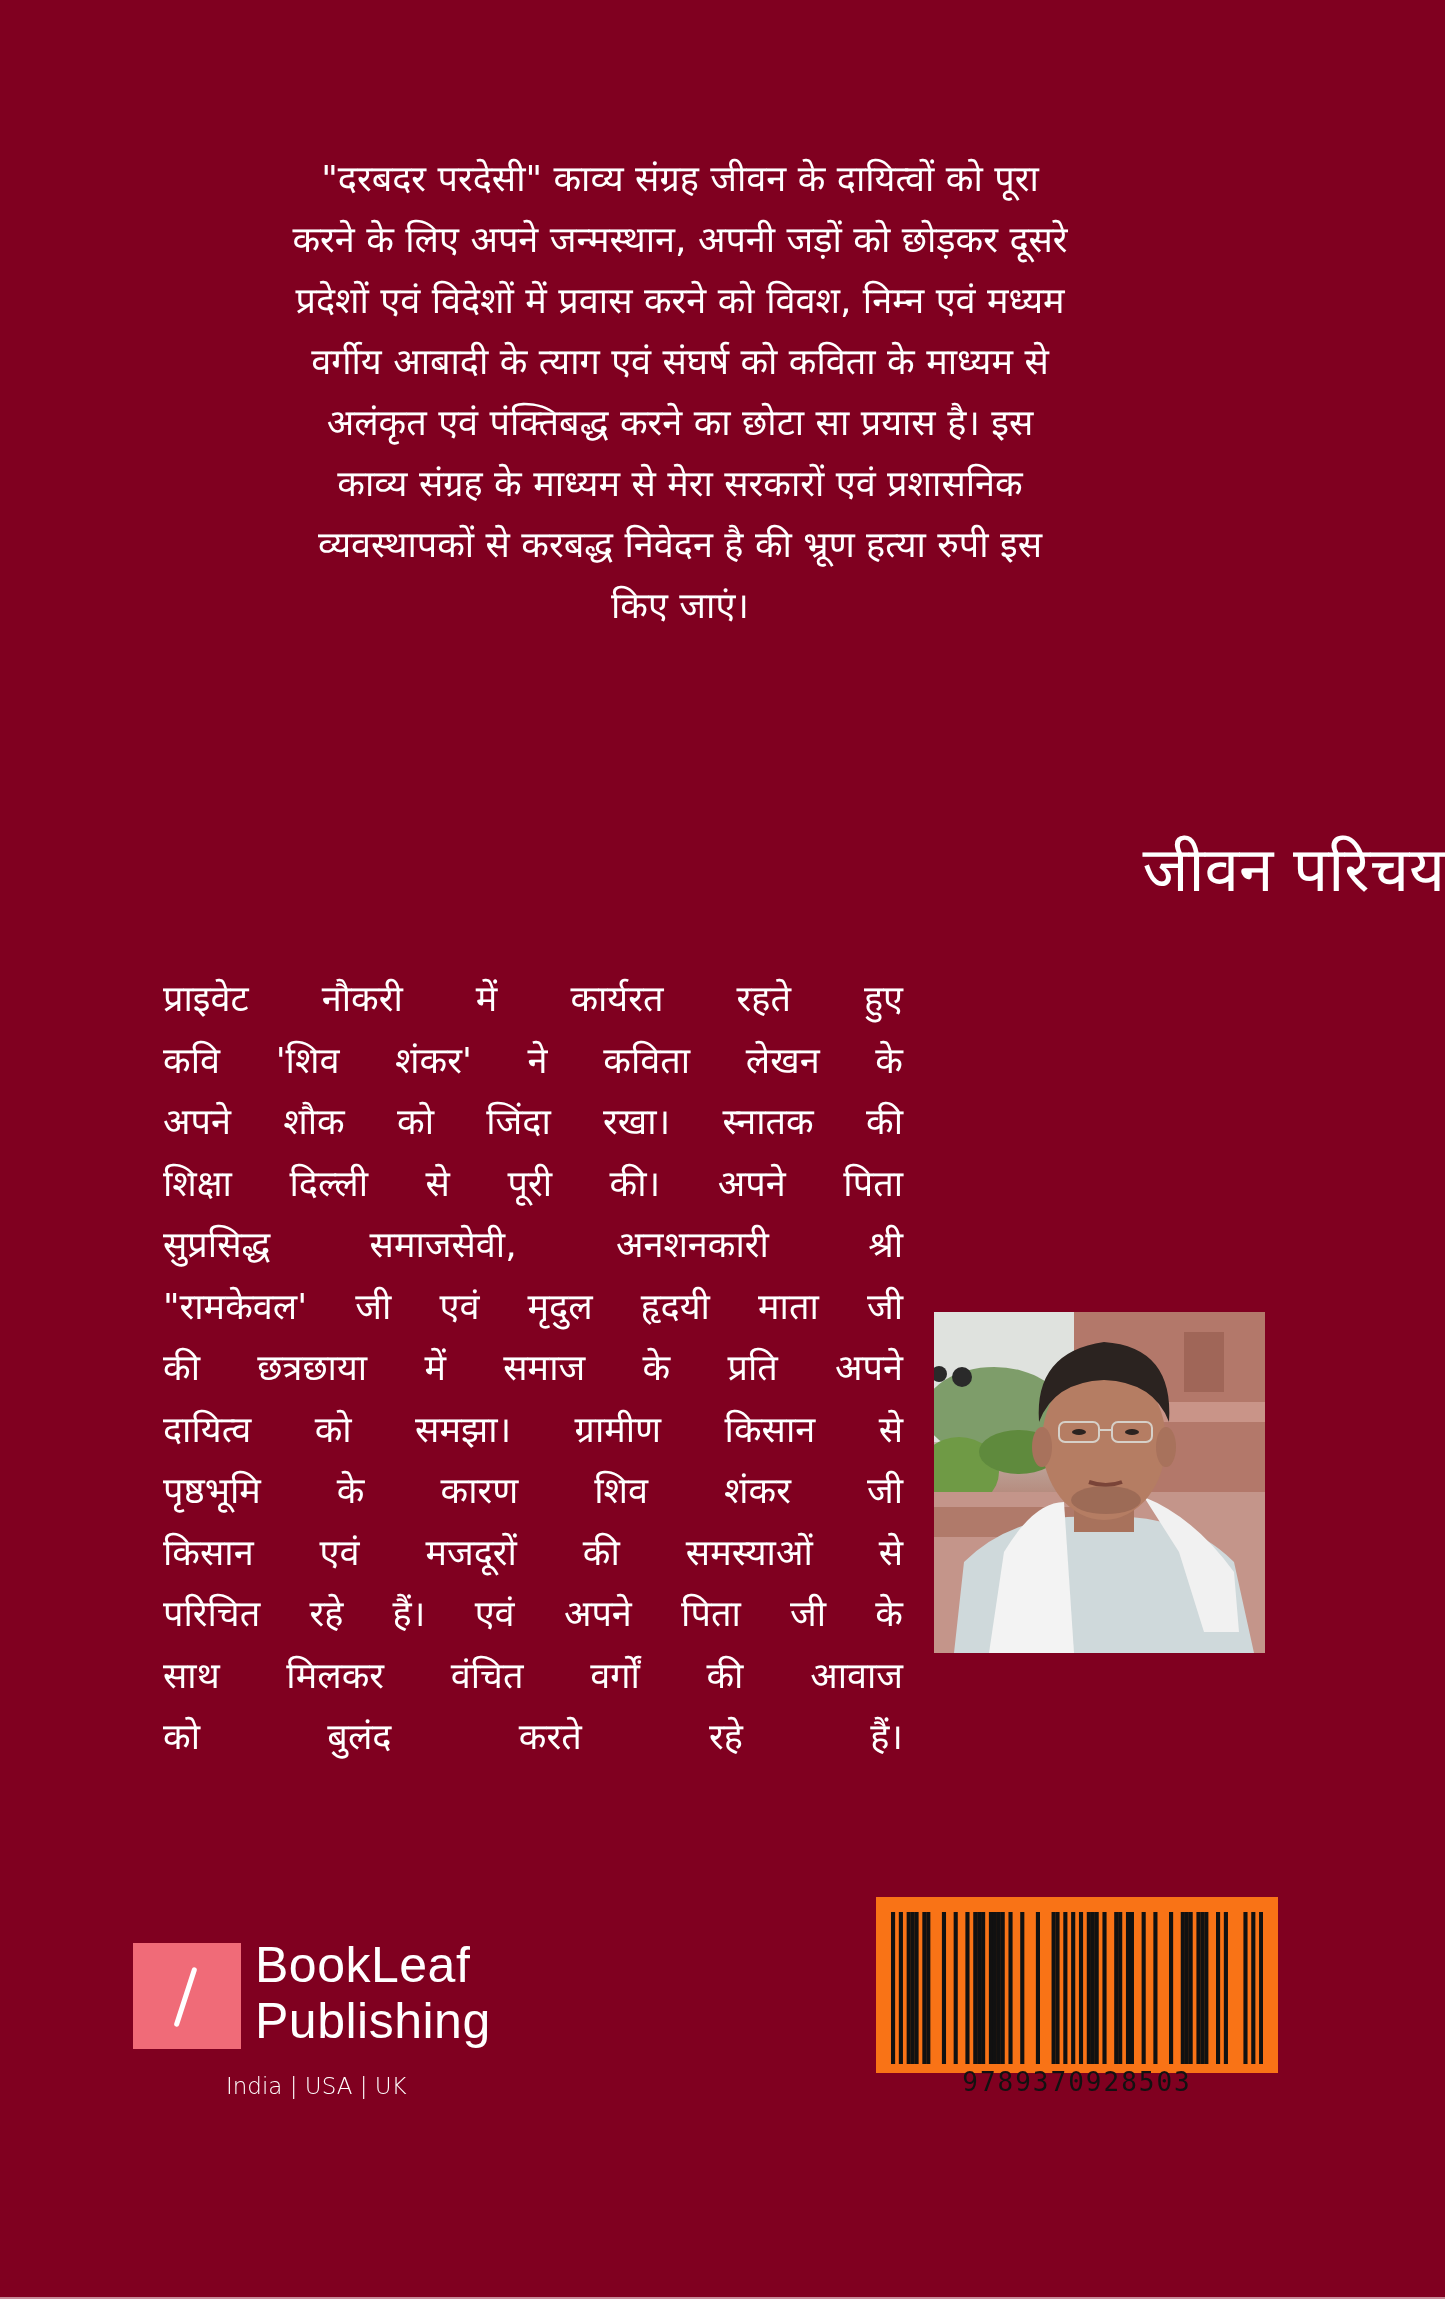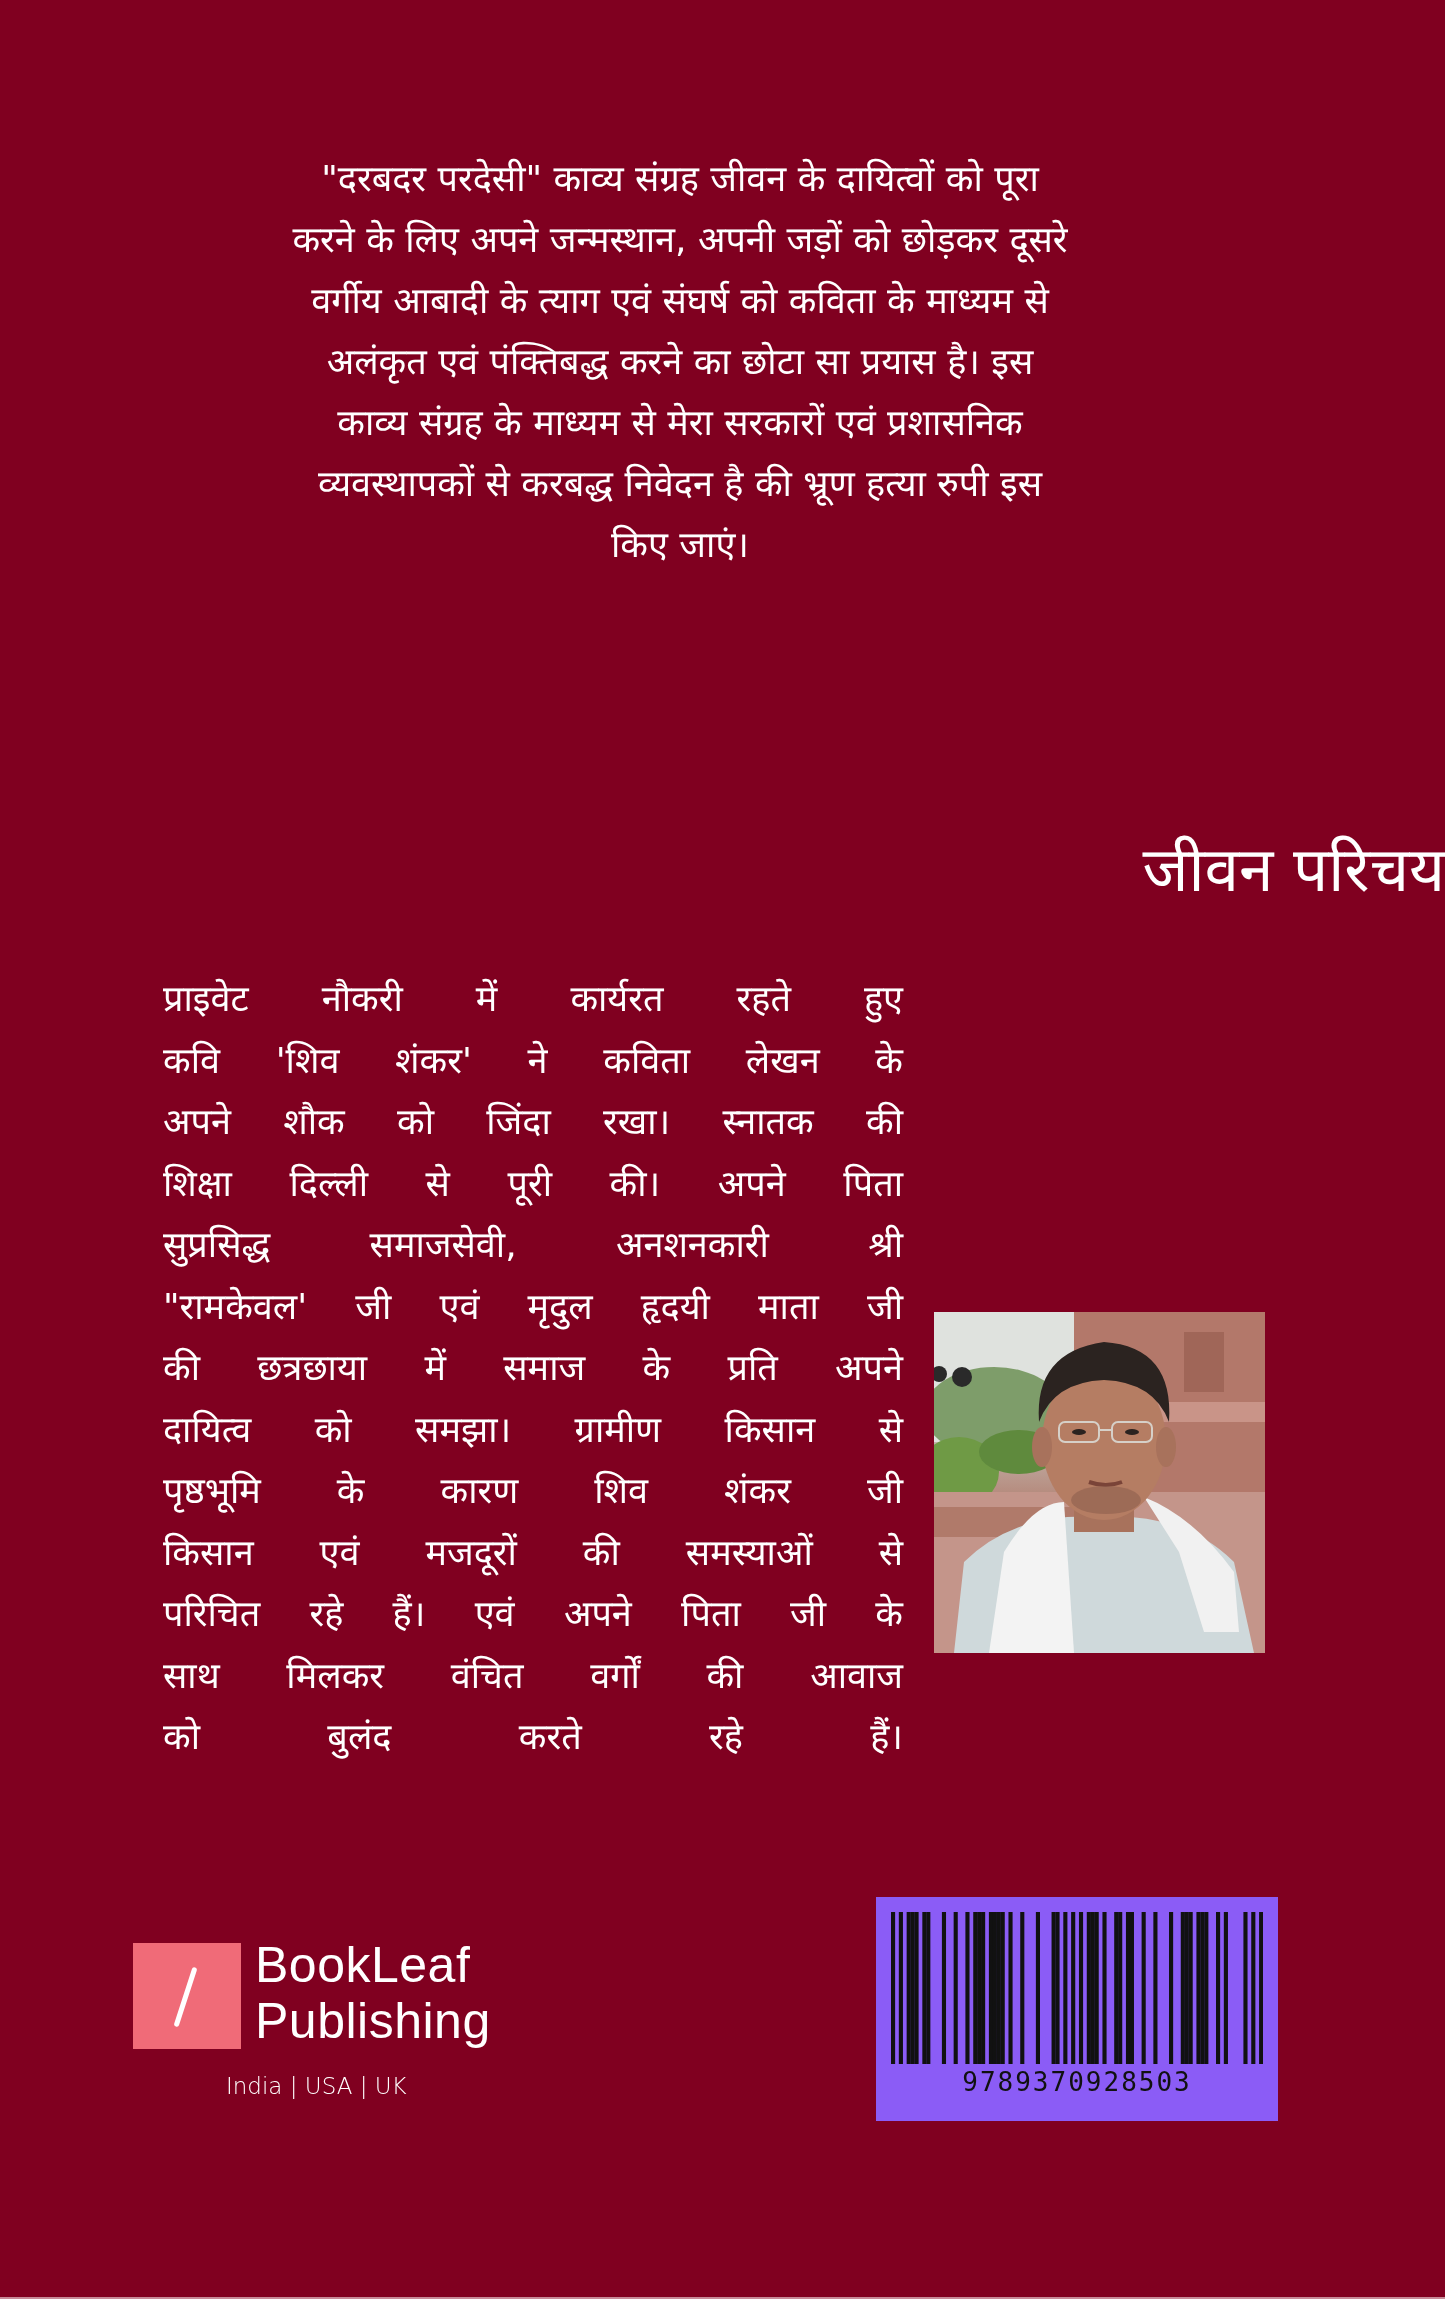--- a/index.html
+++ b/index.html
@@ -83,22 +83,22 @@
       position: absolute;
       left: 93px; top: 130px;
       font-size: 23px;
       color: #ffffff;
       white-space: nowrap;
       font-weight: 300;
     }
     .barcode {
       position: absolute;
       left: 876px; top: 1897px;
-      width: 402px; height: 224px;
-      background: #8b5cf6;
+      width: 402px; height: 176px;
+      background: #f97316;
     }
     .barcode-bars {
       position: absolute;
       left: 15px; top: 15px;
       width: 372px; height: 152px;
     }
     .barcode-number {
       position: absolute;
       left: 0; top: 170px;
       width: 402px;
@@ -114,20 +114,21 @@
       width: 1445px; height: 2px;
       background: #c78a98;
     }
   </style>
 </head>
 <body>
 
 <div class="blurb">
   <span class="line">"दरबदर परदेसी" काव्य संग्रह जीवन के दायित्वों को पूरा</span>
   <span class="line">करने के लिए अपने जन्मस्थान, अपनी जड़ों को छोड़कर दूसरे</span>
+  <span class="line">प्रदेशों एवं विदेशों में प्रवास करने को विवश, निम्न एवं मध्यम</span>
   <span class="line">वर्गीय आबादी के त्याग एवं संघर्ष को कविता के माध्यम से</span>
   <span class="line">अलंकृत एवं पंक्तिबद्ध करने का छोटा सा प्रयास है। इस</span>
   <span class="line">काव्य संग्रह के माध्यम से मेरा सरकारों एवं प्रशासनिक</span>
   <span class="line">व्यवस्थापकों से करबद्ध निवेदन है की भ्रूण हत्या रुपी इस</span>
   <span class="line">किए जाएं।</span>
 </div>
 
 <div class="heading">जीवन परिचय</div>
 
 <div class="bio">

